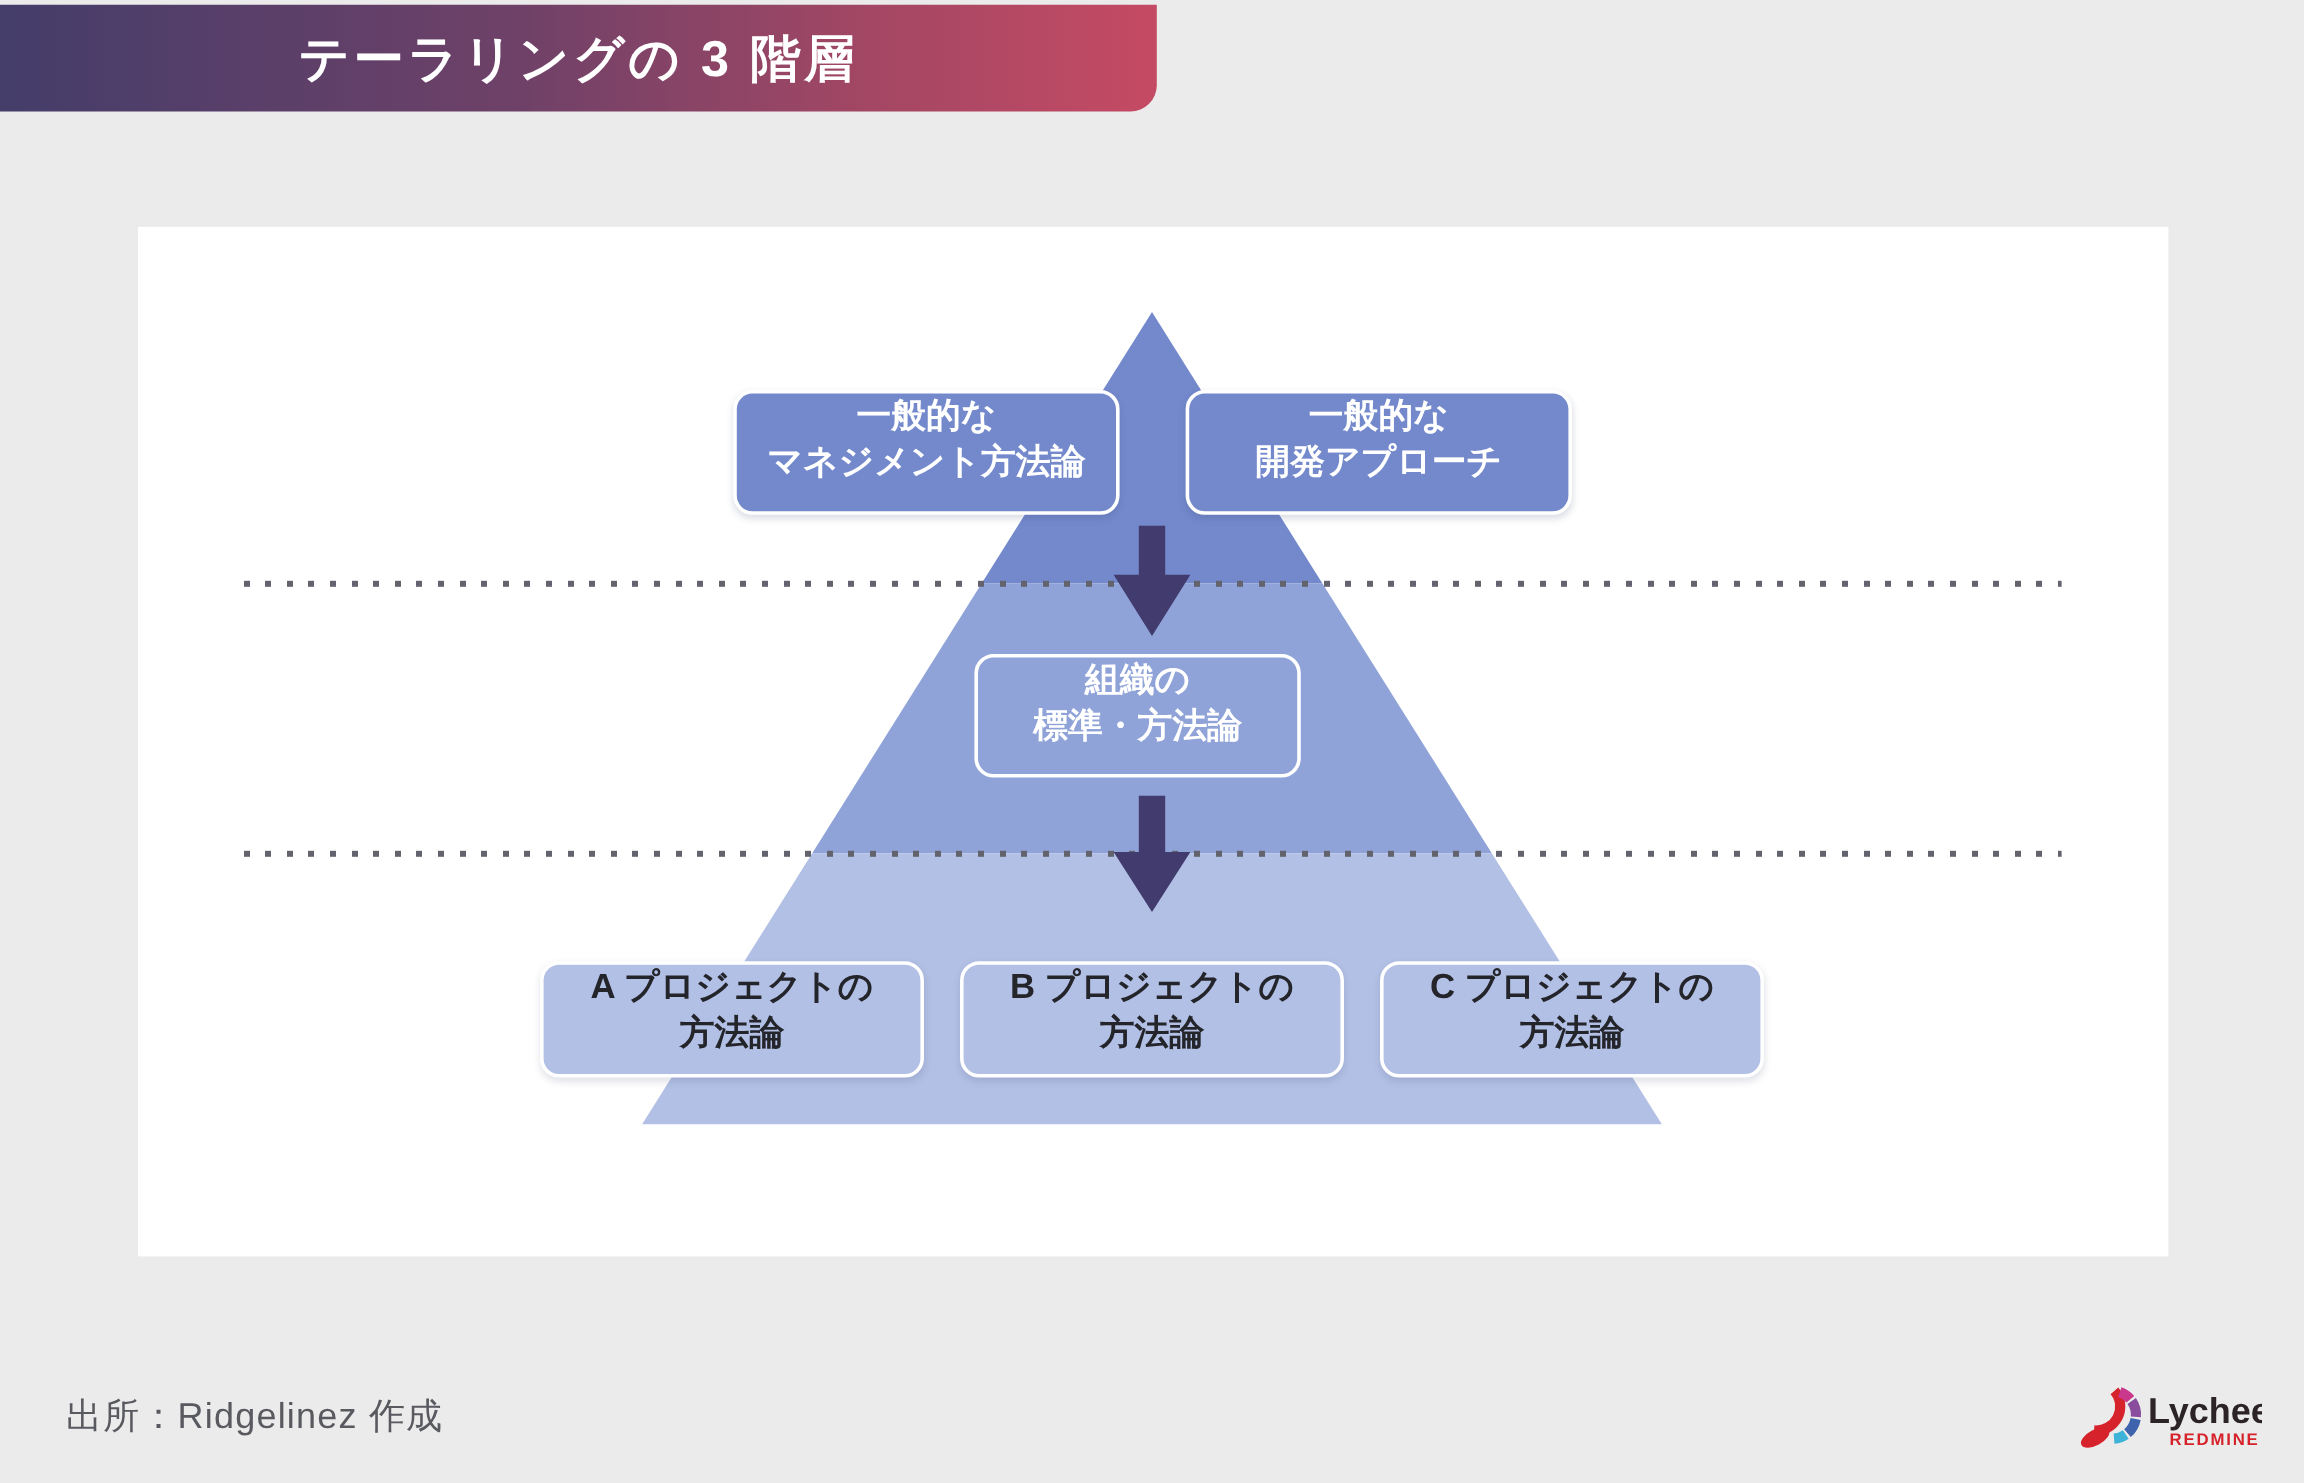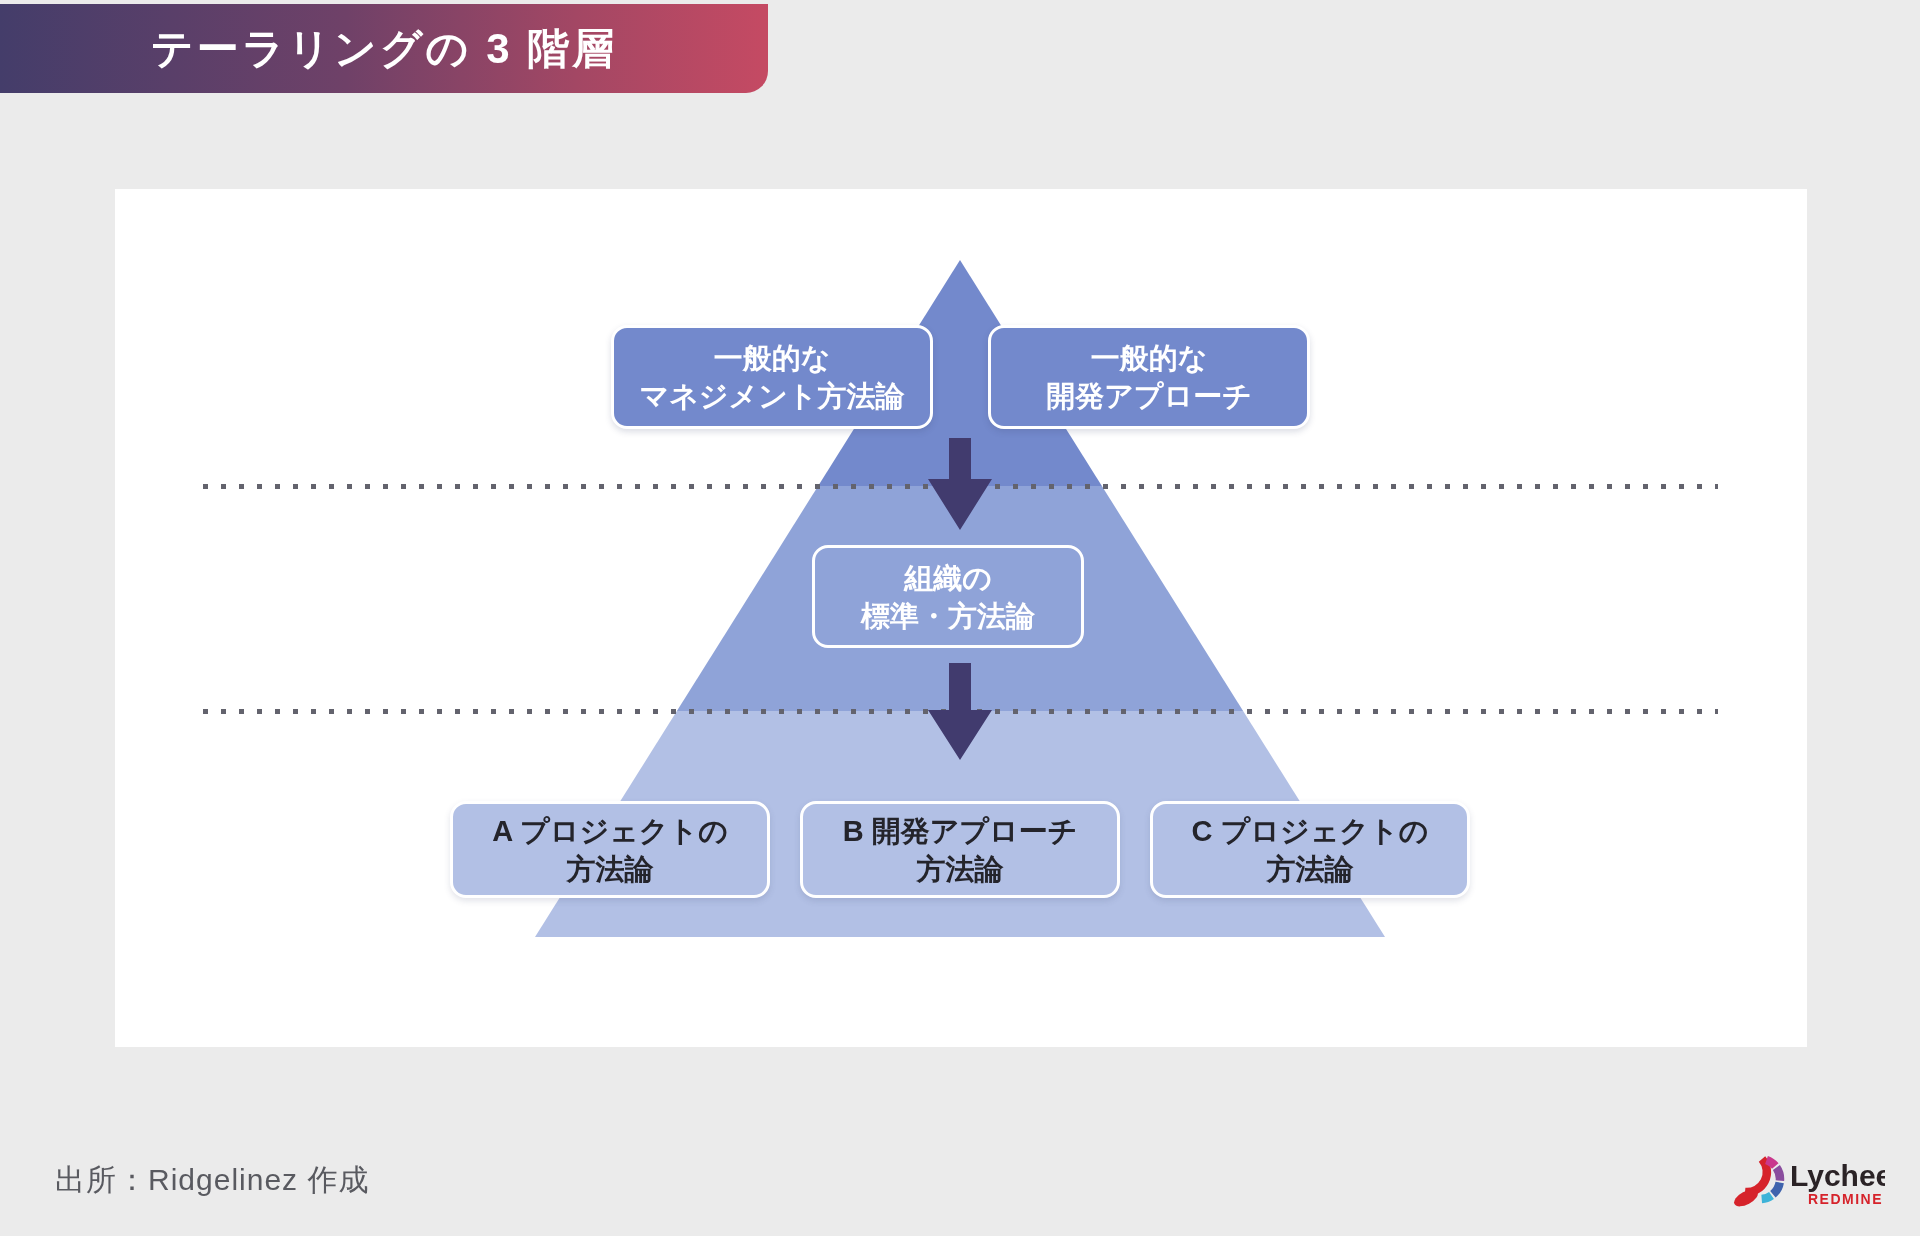--- a/index.html
+++ b/index.html
@@ -4,21 +4,21 @@
 <style>
   html,body{margin:0;padding:0;}
   body{
     width:1920px;height:1236px;
     background:#EBEBEB;
     font-family:"Liberation Sans","DejaVu Sans",sans-serif;
     position:relative;overflow:hidden;
   }
   
   .banner{
-    position:absolute;left:0;top:4px;width:768px;height:89px;
+    position:absolute;left:0;top:4px;width:964px;height:89px;
     background:linear-gradient(90deg,#443D6A 0%,#6F4168 45%,#A34764 75%,#C54A63 100%);
     border-radius:0 0 22px 0;
     display:flex;align-items:center;justify-content:center;
   }
   .banner h1{
     margin:0;color:#FFFFFF;font-size:42px;font-weight:bold;letter-spacing:3px;
   }
   
   .panel{
     position:absolute;left:115px;top:189px;width:1692px;height:858px;
@@ -38,21 +38,21 @@
   }
   .level-label.l1{top:308px;}
   .level-label.l2{top:533px;}
   
   .arrow{position:absolute;left:813px;}
   .arrow.a1{top:249px;}
   .arrow.a2{top:474px;}
   
   .dbox{
     position:absolute;border:3px solid #FFFFFF;border-radius:16px;
-    display:flex;flex-direction:column;align-items:center;justify-content:center;
+    display:flex;flex-direction:column;align-items:center;
     font-weight:bold;font-size:29px;line-height:38px;text-align:center;
   }
   .dbox.top{top:136px;width:322px;height:104px;background:#7389CC;color:#FFFFFF;
     box-shadow:0 3px 6px rgba(60,70,110,0.18);}
   .dbox.top.left{left:496px;}
   .dbox.top.right{left:873px;}
   .dbox.mid{left:697px;top:356px;width:272px;height:103px;background:transparent;color:#FFFFFF;}
   .dbox.bottom{top:612px;width:320px;height:97px;background:#B2C0E5;color:#24242B;
     box-shadow:0 3px 6px rgba(60,70,110,0.15);}
   .dbox.bottom.a{left:335px;}
@@ -109,21 +109,21 @@
   <div class="dbox mid">
     <div>組織の</div>
     <div>標準・方法論</div>
   </div>
 
   <div class="dbox bottom a">
     <div>A プロジェクトの</div>
     <div>方法論</div>
   </div>
   <div class="dbox bottom b">
-    <div>B 開発アプローチ</div>
+    <div>B プロジェクトの</div>
     <div>方法論</div>
   </div>
   <div class="dbox bottom c">
     <div>C プロジェクトの</div>
     <div>方法論</div>
   </div>
 
 </div>
 
 <div class="source">出所：Ridgelinez 作成</div>

